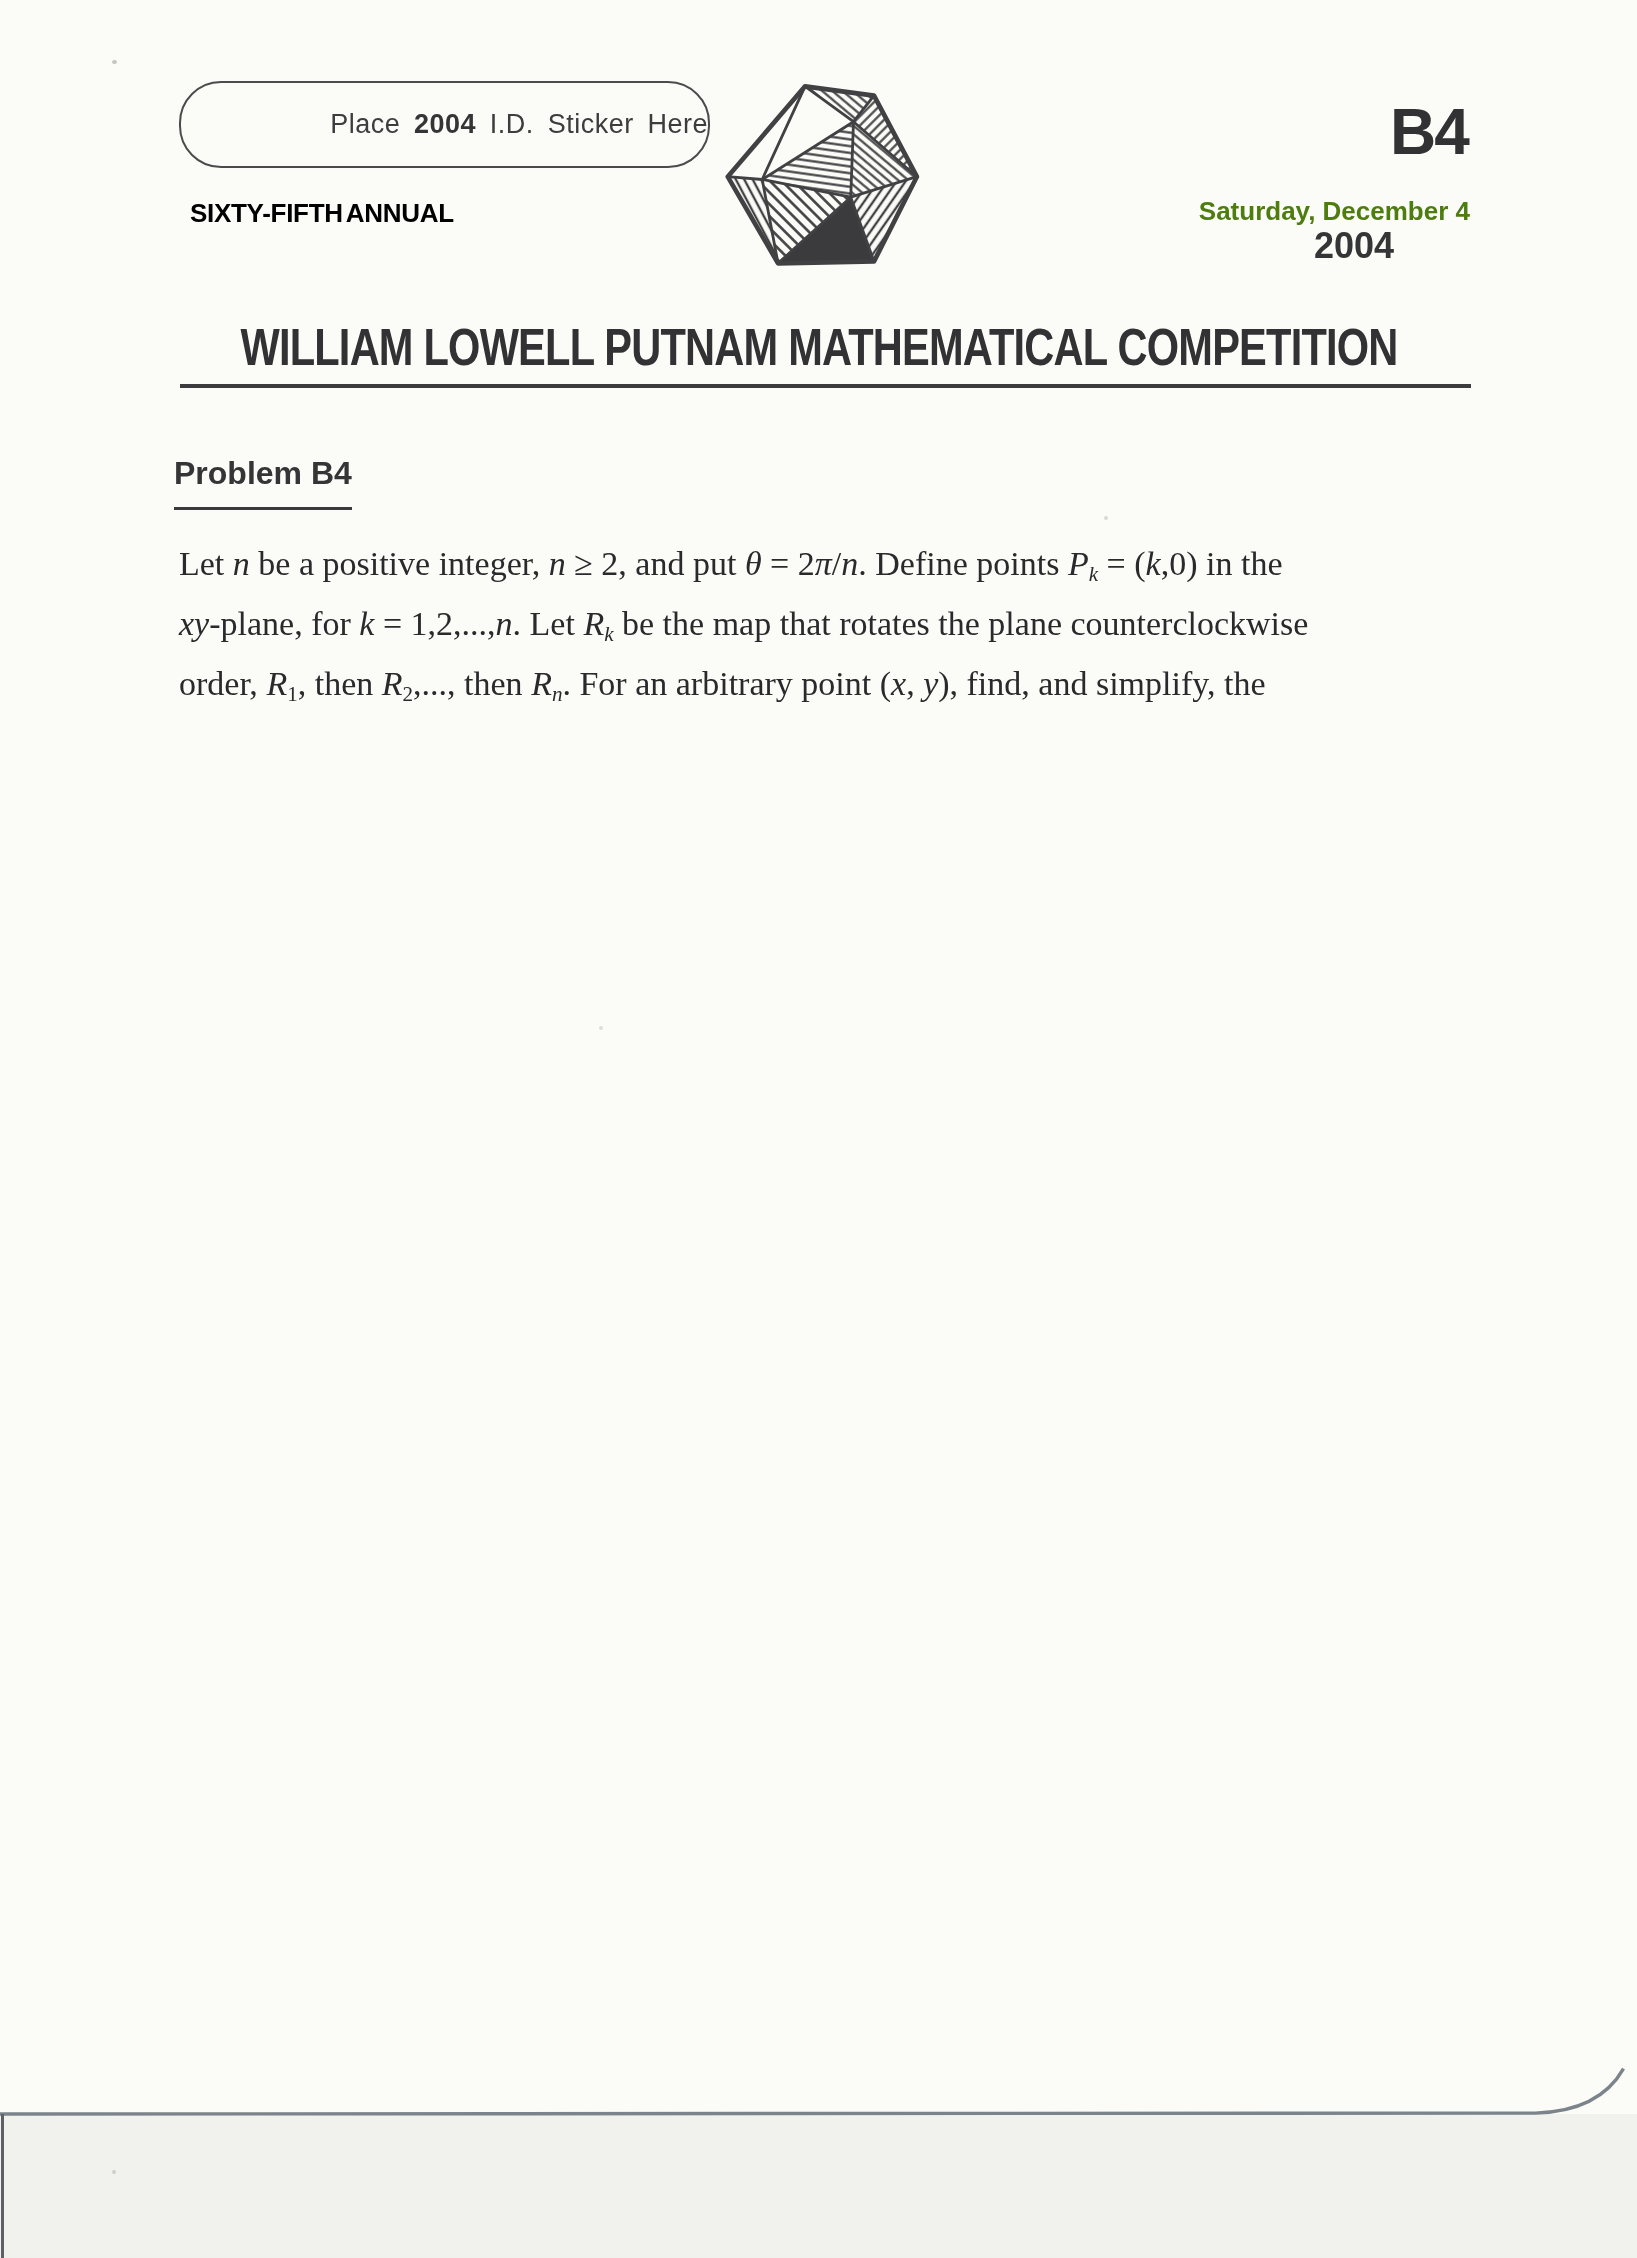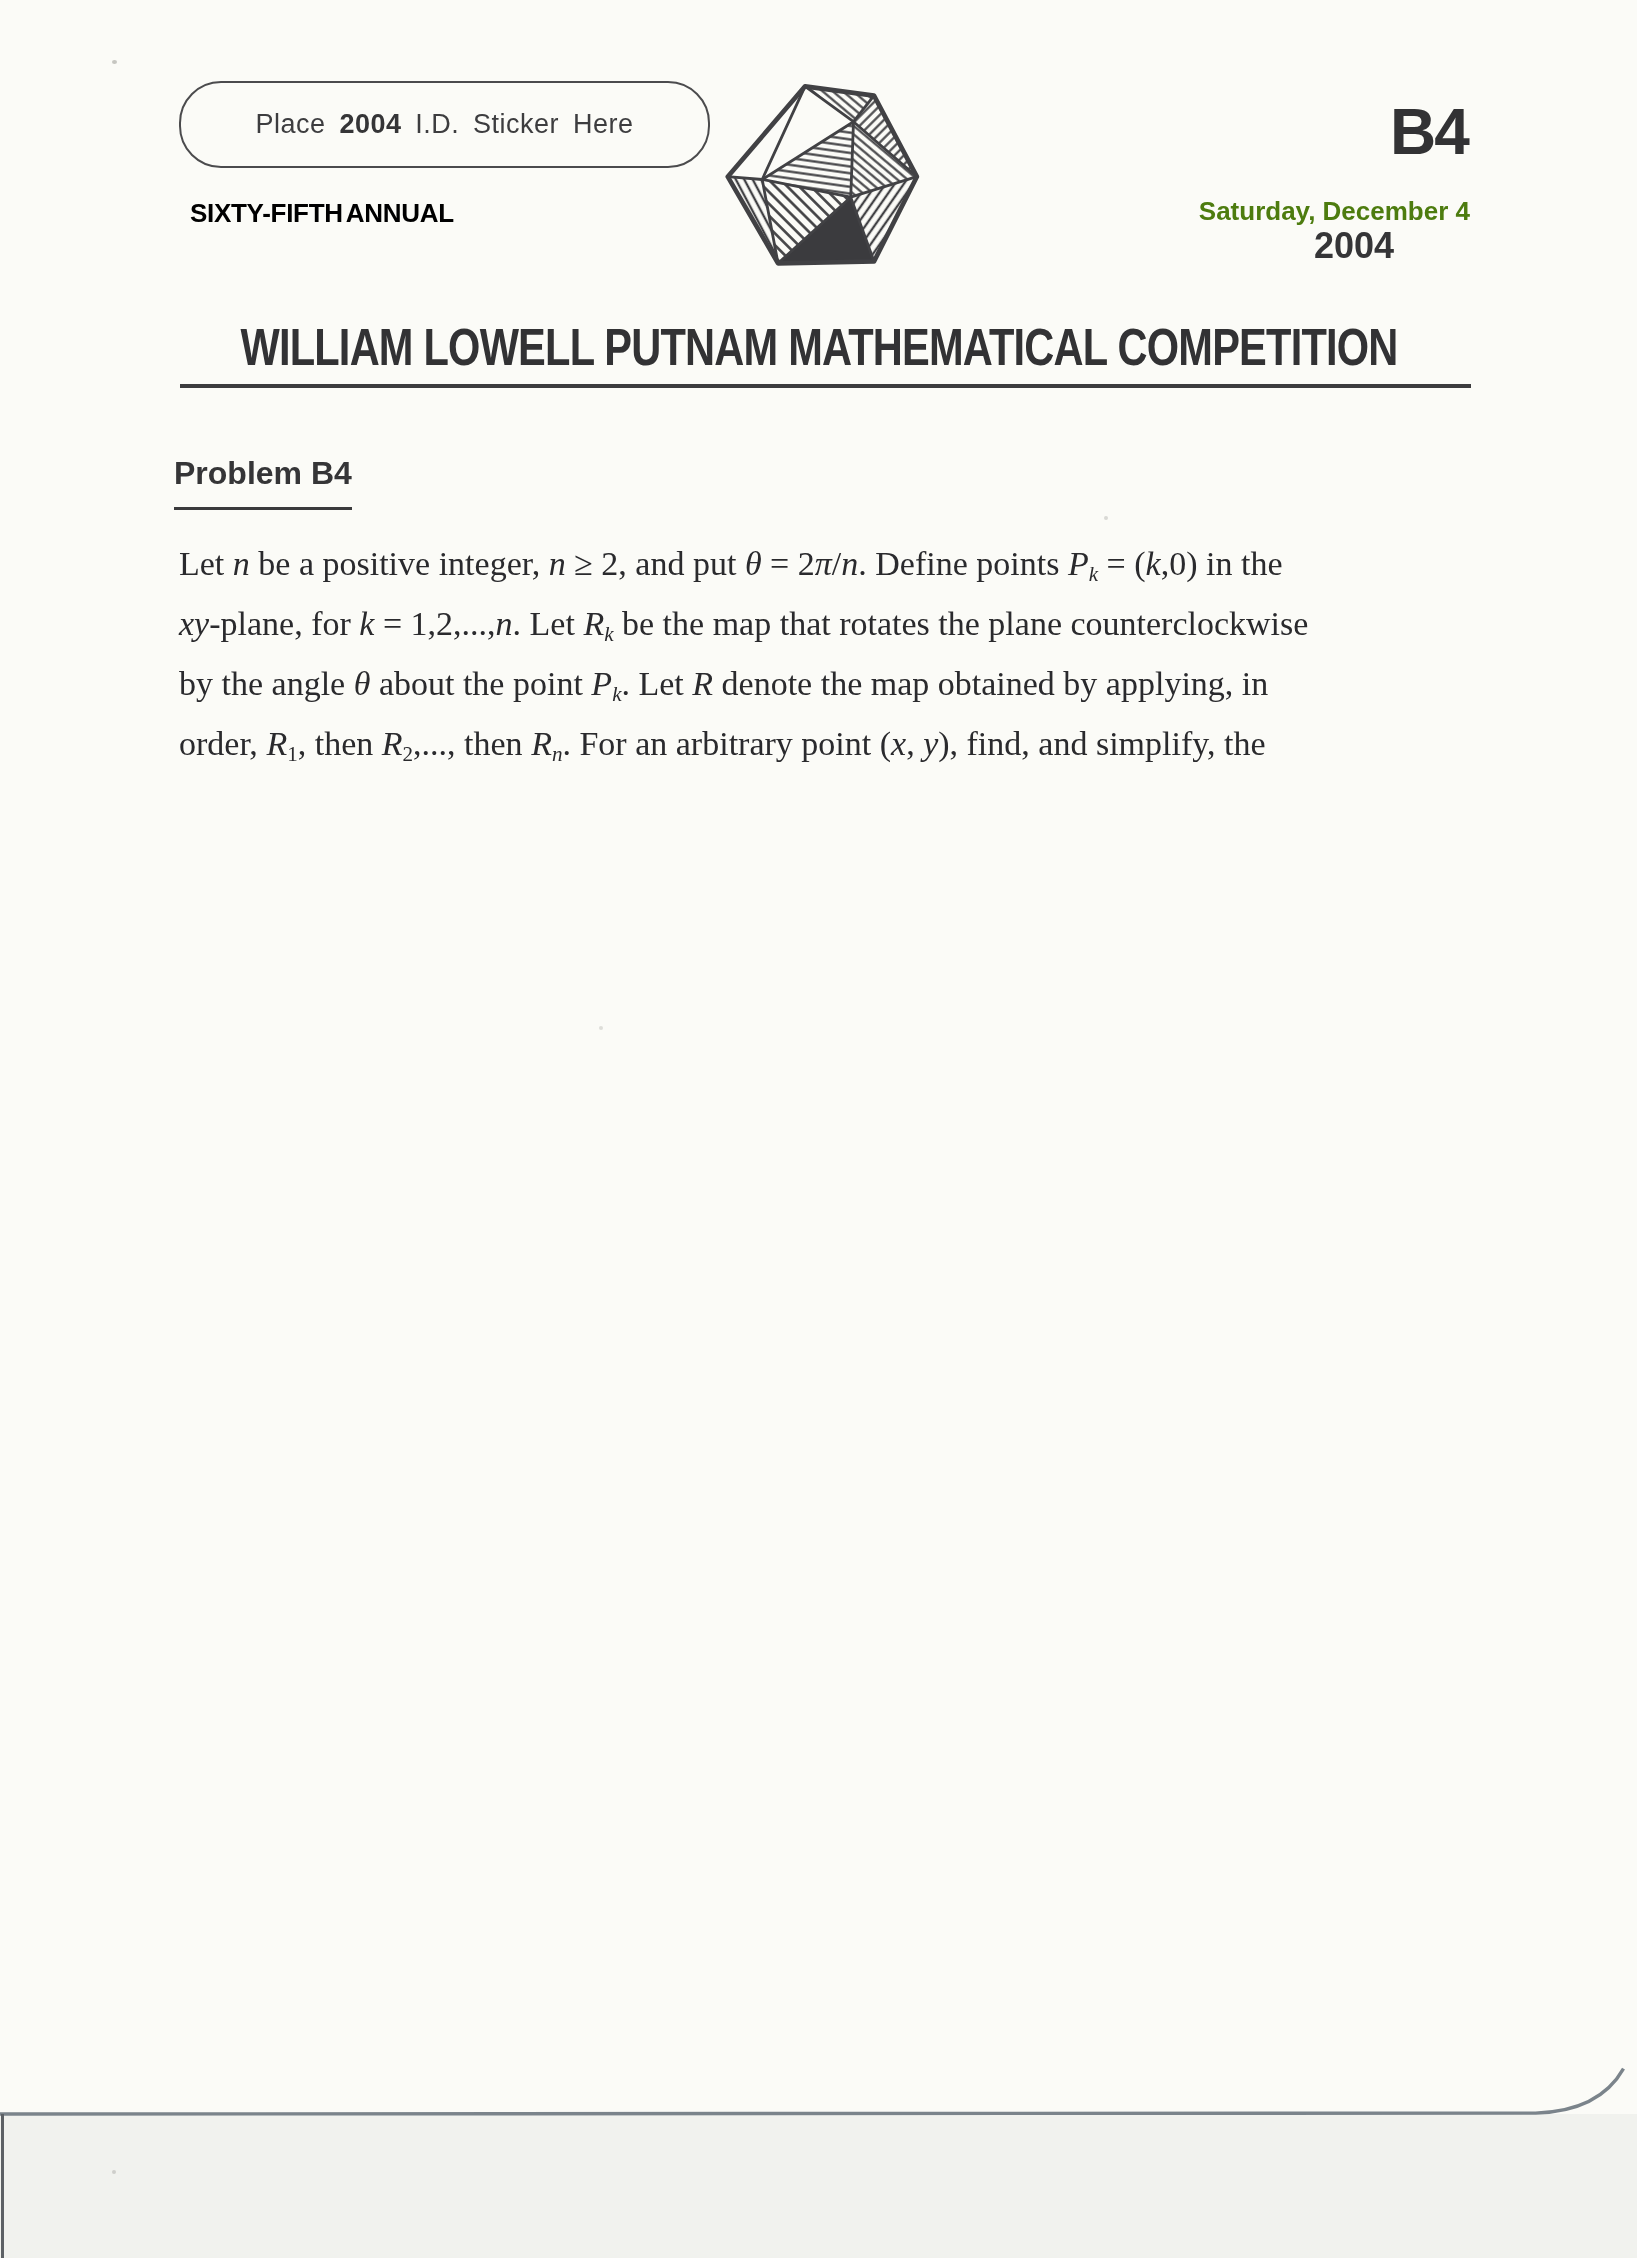--- a/index.html
+++ b/index.html
@@ -6,21 +6,21 @@
   body{
     width:1638px;height:2258px;position:relative;overflow:hidden;
     background:#fbfbf7;
     font-family:"Liberation Sans", sans-serif;
     color:#333335;
   }
   
   .sticker-box{
     position:absolute;left:179px;top:81px;width:527px;height:83px;
     border:2.9px solid #4b4b4d;border-radius:42px;
-    display:flex;align-items:center;justify-content:center;
+    display:flex;align-items:center;justify-content:flex-end;
     background:transparent;
   }
   .sticker-box .txt{font-size:27px;color:#3d3d3f;letter-spacing:0.5px;word-spacing:5.8px;white-space:nowrap;}
   .sticker-box .yr{font-weight:bold;color:#353537;}
   .annual{
     position:absolute;left:190px;top:198px;
     font-size:26px;font-weight:bold;color:#000000;
     letter-spacing:-0.3px;word-spacing:-2.9px;white-space:nowrap;
   }
   .logo{position:absolute;left:719px;top:77px;width:201px;height:191px;}
@@ -150,16 +150,15 @@
 <div class="date-line">Saturday, December 4</div>
 <div class="year-line">2004</div>
 
 <div class="main-title">WILLIAM LOWELL PUTNAM MATHEMATICAL COMPETITION</div>
 <div class="title-rule"></div>
 
 <div class="prob-heading">Problem B4</div>
 <div class="prob-body" id="prob-body">
     <div class="prob-line"><span>Let </span><span class="it">n</span><span> be a positive integer, </span><span class="it">n</span><span> ≥ 2, and put </span><span class="it">θ</span><span> = 2</span><span class="it">π</span><span>/</span><span class="it">n</span><span>. Define points </span><span class="it">P</span><span class="sub it">k</span><span> = (</span><span class="it">k</span><span>,0) in the</span></div>
     <div class="prob-line"><span class="it">xy</span><span>-plane, for </span><span class="it">k</span><span> = 1,2,...,</span><span class="it">n</span><span>. Let </span><span class="it">R</span><span class="sub it">k</span><span> be the map that rotates the plane counterclockwise</span></div>
-    <div class="prob-line"><span>by the angle </span><span class="it">θ</span><span> about the point </span><span class="it">P</span><span class="sub it">k</span><span>. Let </span><span class="it">R</span><span> denote the map obtained by applying, in</span></div>
     <div class="prob-line"><span>order, </span><span class="it">R</span><span class="sub">1</span><span>, then </span><span class="it">R</span><span class="sub">2</span><span>,..., then </span><span class="it">R</span><span class="sub it">n</span><span>. For an arbitrary point (</span><span class="it">x</span><span>, </span><span class="it">y</span><span>), find, and simplify, the</span></div>
   </div>
 
 
 </body></html>

